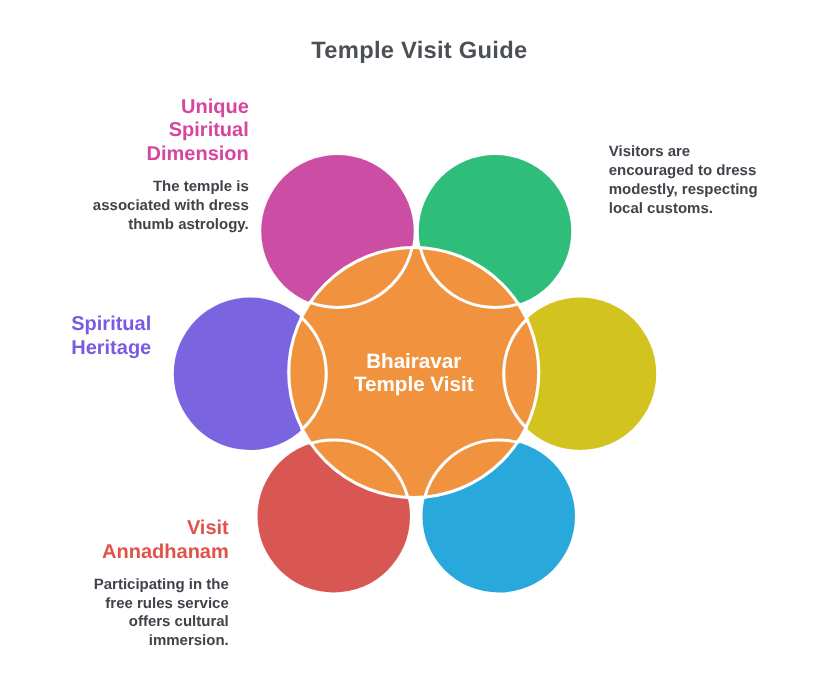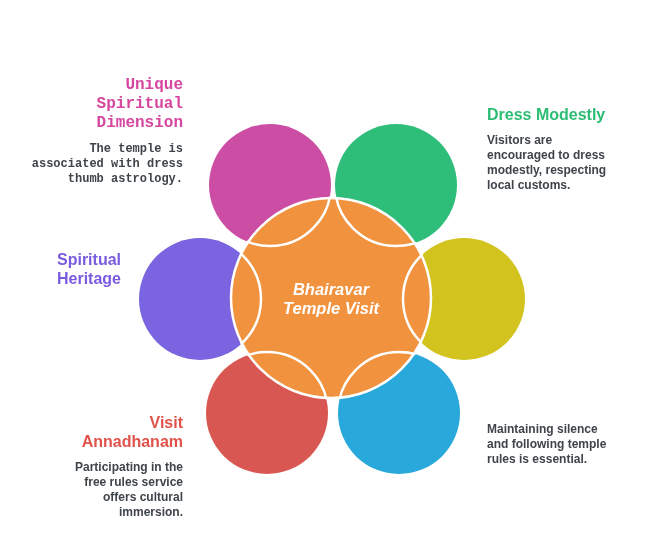--- a/index.html
+++ b/index.html
@@ -25,42 +25,41 @@
 
   .center-label {
     position: absolute;
     left: 231px; top: 280px; width: 200px;
     text-align: center;
     color: #ffffff;
     font-size: 16.5px;
     font-weight: 700;
     line-height: 19px;
     white-space: pre-line;
-    font-style: italic;
   }
 
   .callout { position: absolute; }
   .callout .heading {
     font-size: 16px;
     font-weight: 700;
     line-height: 19px;
     white-space: pre-line;
   }
   .callout .body {
     margin-top: 9px;
     font-size: 12px;
     font-weight: 700;
     line-height: 15px;
     color: #3F444A;
     white-space: pre-line;
   }
   .align-right { text-align: right; }
   .align-left  { text-align: left; }
 
-  .pos-tl { left: 20px;  top: 76px;  width: 163px; font-family: Liberation Mono, monospace; }
+  .pos-tl { left: 36px;  top: 76px;  width: 163px; }
   .pos-tr { left: 487px; top: 105px; width: 132px; }
   .pos-l  { left: 0px;   top: 250px; width: 121px; }
   .pos-r  { left: 547px; top: 260px; width: 120px; }
   .pos-bl { left: 20px;  top: 413px; width: 163px; }
   .pos-br { left: 487px; top: 413px; width: 132px; }
 </style>
 </head>
 <body>
 
 <div id="canvas">
@@ -86,35 +85,35 @@
     <g clip-path="url(#centerClip)" fill="none" stroke="#FFFFFF" stroke-width="2.5">
       <circle cx="270" cy="185" r="61"></circle>
       <circle cx="396" cy="185" r="61"></circle>
       <circle cx="200" cy="299" r="61"></circle>
       <circle cx="464" cy="299" r="61"></circle>
       <circle cx="267" cy="413" r="61"></circle>
       <circle cx="399" cy="413" r="61"></circle>
     </g>
   </svg>
 
+  <div class="page-title">Temple Visit Guide</div>
 
   <div class="center-label">Bhairavar
 Temple Visit</div>
 
   <div class="callout pos-tl align-right">
     <div class="heading" style="color: rgb(214, 69, 158);">Unique
 Spiritual
 Dimension</div>
     <div class="body">The temple is
 associated with dress
 thumb astrology.</div>
   </div>
 
   <div class="callout pos-tr align-left">
-    <div class="heading" style="color: rgb(43, 189, 115);">Dress Modestly</div>
     <div class="body">Visitors are
 encouraged to dress
 modestly, respecting
 local customs.</div>
   </div>
 
   <div class="callout pos-l align-right">
     <div class="heading" style="color: rgb(122, 91, 224);">Spiritual
 Heritage</div>
   </div>
@@ -125,18 +124,15 @@
   <div class="callout pos-bl align-right">
     <div class="heading" style="color: rgb(224, 83, 75);">Visit
 Annadhanam</div>
     <div class="body">Participating in the
 free rules service
 offers cultural
 immersion.</div>
   </div>
 
   <div class="callout pos-br align-left">
-    <div class="body">Maintaining silence
-and following temple
-rules is essential.</div>
   </div>
 
 </div>
 
 </body></html>

